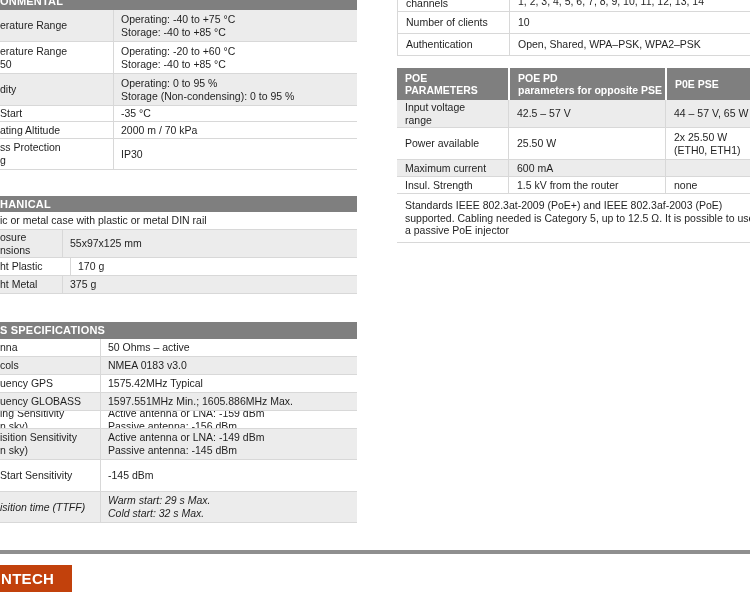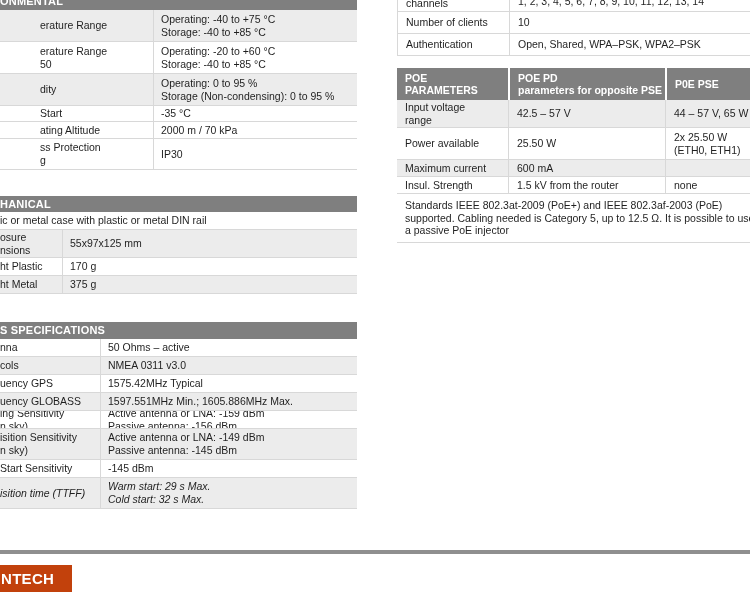--- a/index.html
+++ b/index.html
@@ -23,21 +23,21 @@
   }
   .cv {
     box-sizing:border-box; display:flex; align-items:center;
     white-space:pre-line; flex:1; border-left:1px solid #d8d8d8;
     padding-left:7px; overflow:hidden;
   }
   .fullrow { display:block; box-sizing:border-box; border-bottom:1px solid #d8d8d8; background:#fff; }
 
   
   .env  { left:0; width:357px; top:0; height:152px; }
-  .env  .cl { width:113px;margin-left:40px; }
+  .env  .cl { width:113px; }
   .mech { left:0; width:357px; top:196px; }
   .mech .cl { width:62px; }
   .gps  { left:0; width:357px; top:322px; }
   .gps  .cl { width:100px; }
 
   
   .wifi { left:397px; width:370px; top:-14px; border-left:1px solid #d8d8d8; }
   .wifi .cl { width:111px; padding-left:8px; }
   .wifi .cv { padding-left:8px; }
   .wifi .r1 .cl { align-items:flex-end; padding-bottom:1px; }
@@ -111,39 +111,39 @@
   </div>
 
   <div class="tbl mech">
     <div class="hdrbar" style="width:357px; height:16px;">HANICAL</div>
     <div class="fullrow" style="width:357px; height:18px; display:flex; align-items:center;">ic or metal case with plastic or metal DIN rail</div>
     <div class="row sh" style="height:28px;">
       <div class="cl">osure
 nsions</div>
       <div class="cv">55x97x125 mm</div>
     </div>
-    <div class="row" style="height:18px;">
+    <div class="row" style="height:18px;gap:8px;">
       <div class="cl">ht Plastic</div>
       <div class="cv">170 g</div>
     </div>
     <div class="row sh" style="height:18px;">
       <div class="cl">ht Metal</div>
       <div class="cv">375 g</div>
     </div>
   </div>
 
   <div class="tbl gps">
     <div class="hdrbar" style="width:357px; height:17px;">S SPECIFICATIONS</div>
     <div class="row" style="height:18px;">
       <div class="cl">nna</div>
       <div class="cv">50 Ohms – active</div>
     </div>
     <div class="row sh" style="height:18px;">
       <div class="cl">cols</div>
-      <div class="cv">NMEA 0311 v3.0</div>
+      <div class="cv">NMEA 0183 v3.0</div>
     </div>
     <div class="row" style="height:18px;">
       <div class="cl">uency GPS</div>
       <div class="cv">1575.42MHz Typical</div>
     </div>
     <div class="row sh" style="height:18px;">
       <div class="cl">uency GLOBASS</div>
       <div class="cv">1597.551MHz Min.; 1605.886MHz Max.</div>
     </div>
     <div class="row" style="height:18px;">
@@ -151,21 +151,21 @@
 n sky)</div>
       <div class="cv">Active antenna or LNA: -159 dBm
 Passive antenna: -156 dBm</div>
     </div>
     <div class="row sh" style="height:31px;">
       <div class="cl">isition Sensitivity
 n sky)</div>
       <div class="cv">Active antenna or LNA: -149 dBm
 Passive antenna: -145 dBm</div>
     </div>
-    <div class="row" style="height:18px;">
+    <div class="row" style="height:32px;">
       <div class="cl">Start Sensitivity</div>
       <div class="cv">-145 dBm</div>
     </div>
     <div class="row sh" style="height:31px;font-style:italic;">
       <div class="cl">isition time (TTFF)</div>
       <div class="cv">Warm start: 29 s Max.
 Cold start: 32 s Max.</div>
     </div>
   </div>
 

